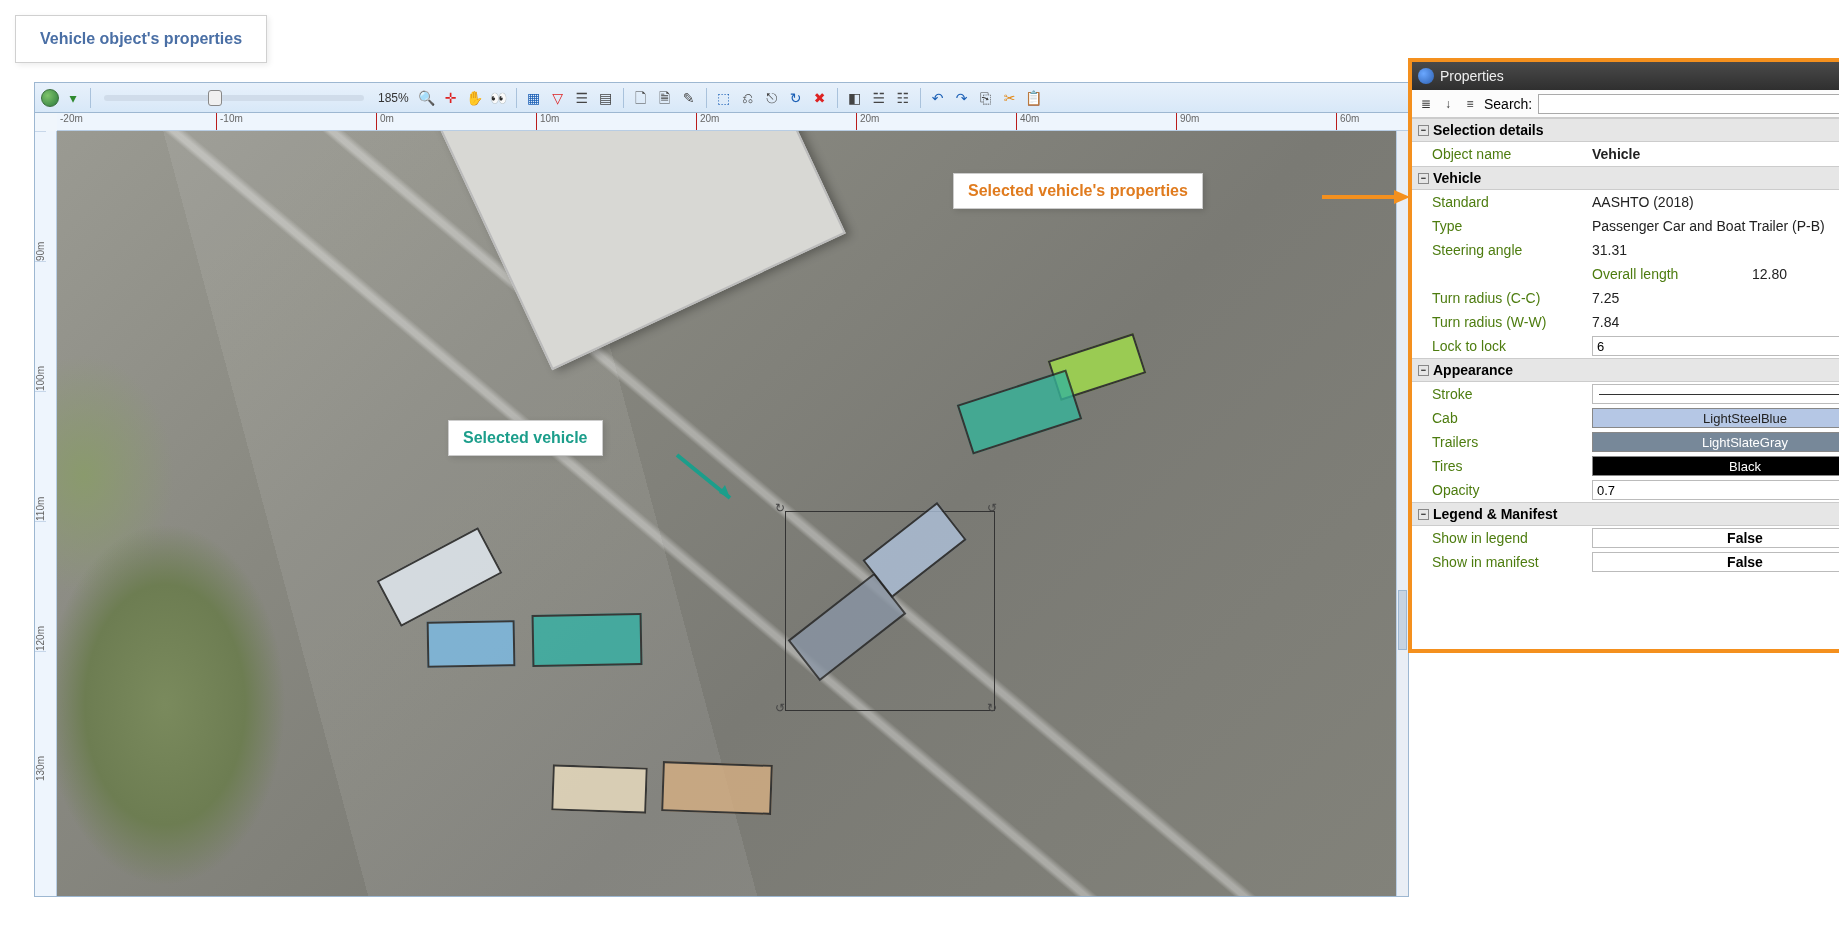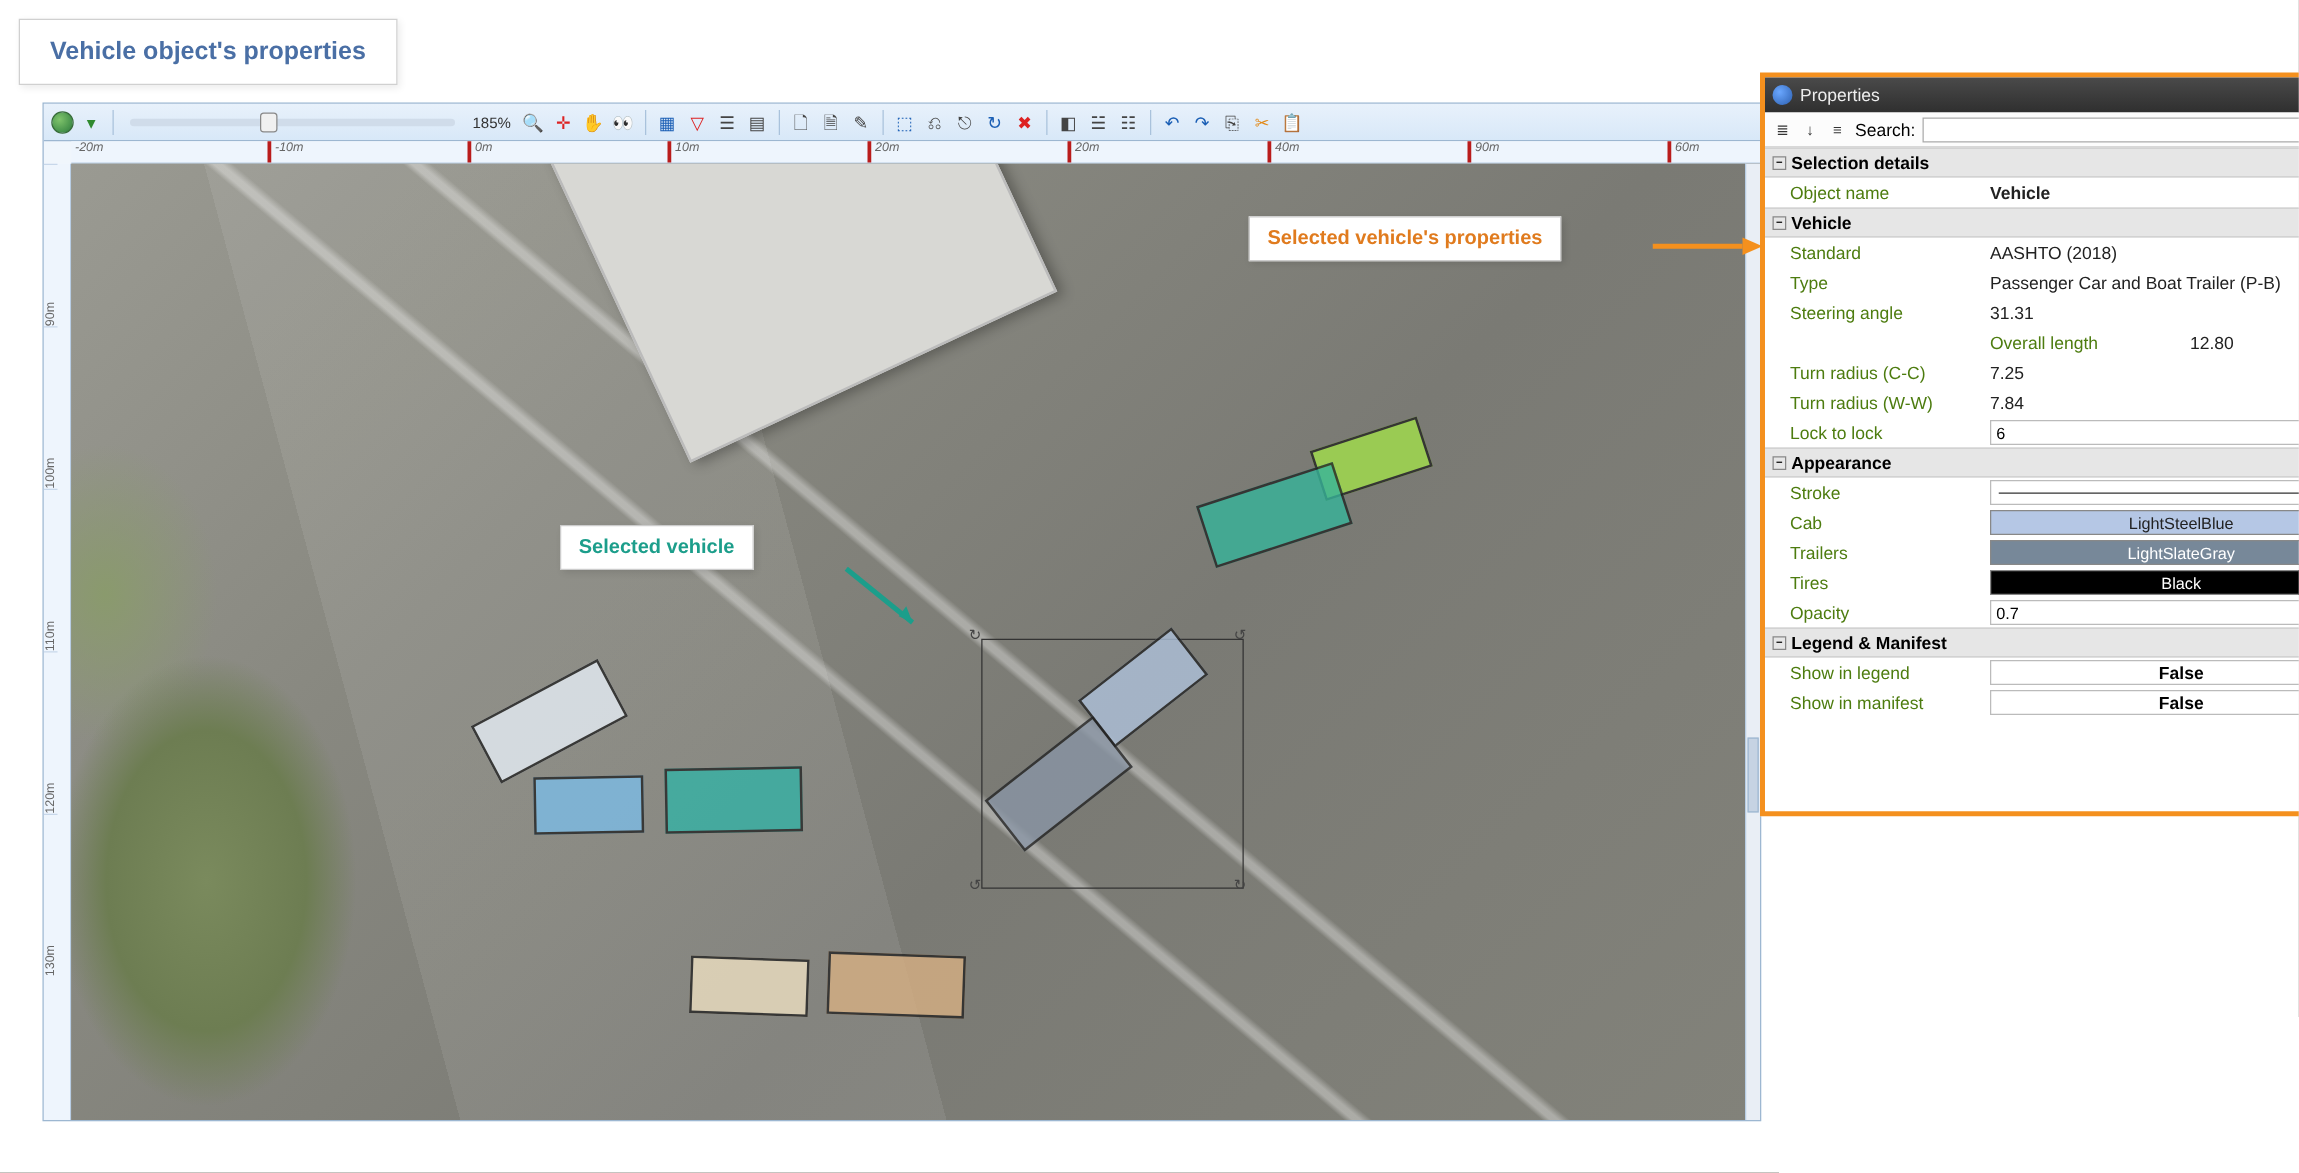--- a/index.html
+++ b/index.html
@@ -13,21 +13,21 @@
     overflow: hidden;
   }
 
   
   .title-callout {
     position: absolute;
     top: 15px; left: 15px;
     background: #fff;
     border: 1px solid #d0d0d0;
     padding: 14px 24px;
-    font-size: 20px;
+    font-size: 16px;
     font-weight: 600;
     color: #4A6FA5;
     box-shadow: 2px 2px 6px rgba(0,0,0,.08);
     z-index: 50;
   }
 
   
   .app-frame {
     position: absolute;
     top: 82px; left: 34px;
@@ -97,23 +97,22 @@
     top: 30px; left: 22px; right: 0;
     height: 18px;
     background: #eef5fd;
     border-bottom: 1px solid #b8cde4;
     display: flex;
     font-size: 10px;
     color:#666;
   }
   .ruler-top span {
     flex: 0 0 160px;
-    border-right: 3px solid #b91c1c;
+    border-right: 1px solid #b91c1c;
     padding-left: 3px;
-    font-style: italic;
   }
   .ruler-left {
     position:absolute;
     top:48px; left:0; bottom:0;
     width:22px;
     background:#eef5fd;
     border-right:1px solid #b8cde4;
   }
   .ruler-left span {
     display:block;
@@ -190,21 +189,21 @@
     position: absolute;
     background: #fff;
     border: 1px solid #ccc;
     padding: 8px 14px;
     font-size: 16px;
     font-weight: 600;
     box-shadow: 2px 2px 6px rgba(0,0,0,.12);
     z-index: 40;
   }
   .anno.teal-text { color: #1c9e8b; }
-  .anno.orange-text { color: #e07b1e; margin-left: 46px; }
+  .anno.orange-text { color: #e07b1e; }
   .arrow {
     position:absolute;
     z-index: 39;
   }
   .arrow svg { display:block; }
 
   
   .props-panel {
     position: absolute;
     top: 58px; left: 1408px;

